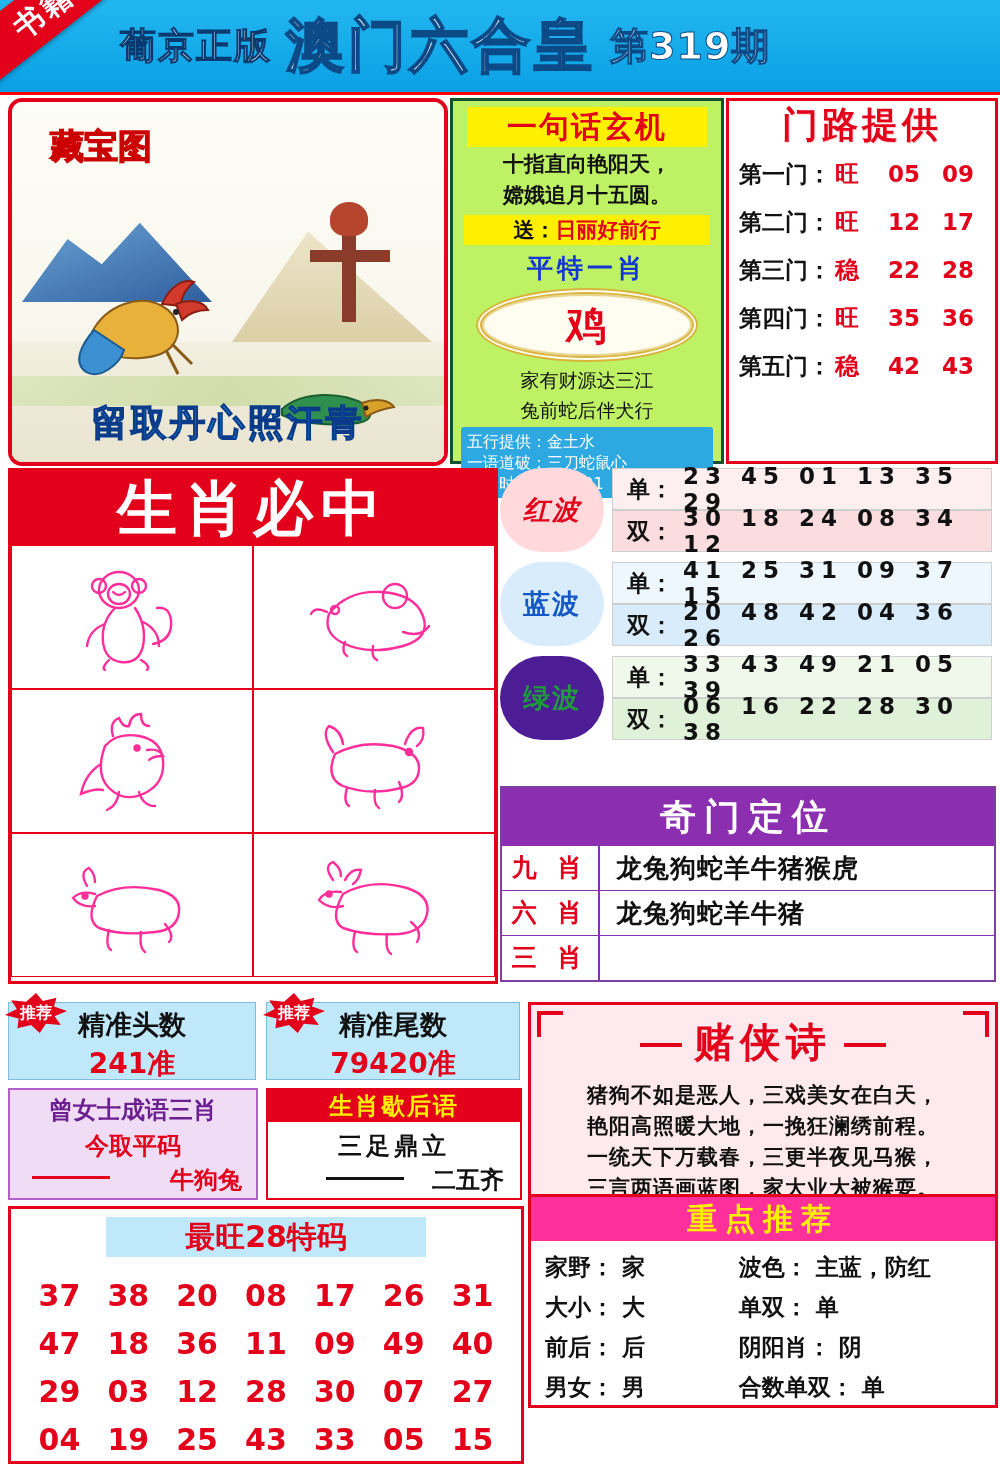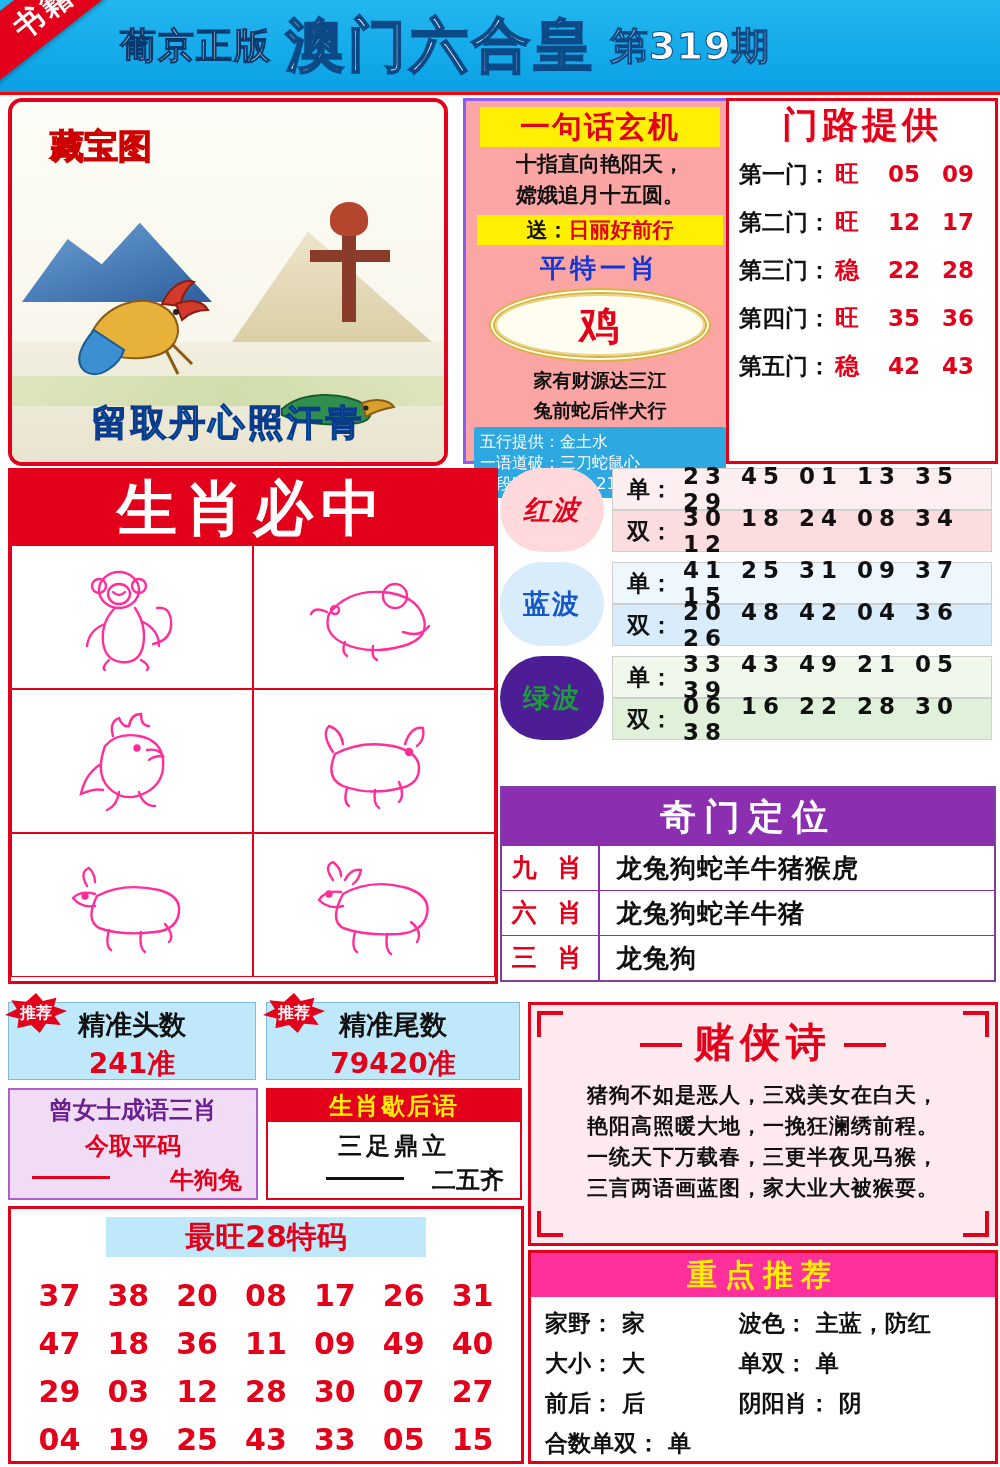--- a/index.html
+++ b/index.html
@@ -75,21 +75,21 @@
   .bird-a{position:absolute;left:40px;top:150px;width:200px;height:140px;}
   .bird-b{position:absolute;left:250px;top:265px;width:140px;height:70px;}
   .post{position:absolute;left:330px;top:120px;width:14px;height:100px;background:#8a3b2a;}
   .post-arm{position:absolute;left:298px;top:148px;width:80px;height:12px;background:#8a3b2a;}
   .post-top{position:absolute;left:318px;top:100px;width:38px;height:34px;
     background:#b5452c;border-radius:50% 50% 40% 40%;}
 
   
   .sentence{
     position:absolute;left:450px;top:98px;width:268px;height:360px;
-    border:3px solid #8b5cf6;background:#fca5a5;margin-left:13px;
+    border:3px solid #14532d;background:#bef264;
   }
   .sentence-title{
     margin:6px auto 0;width:240px;height:40px;background:#ffef00;
     color:#e2001a;font-size:30px;font-weight:bold;text-align:center;line-height:40px;
     letter-spacing:2px;
   }
   .sentence-line{
     text-align:center;font-size:21px;font-weight:bold;color:#111;line-height:27px;margin-top:4px;
   }
   .sentence-send{
@@ -100,21 +100,21 @@
   .ping-te{
     text-align:center;font-size:26px;font-weight:bold;color:#1437d4;margin-top:6px;letter-spacing:4px;
   }
   .oval{
     margin:2px auto 0;width:210px;height:62px;border-radius:50%;
     background:#fffdf0;border:6px double #d8b43c;
     display:flex;align-items:center;justify-content:center;
     box-shadow:inset 0 0 0 2px #e8d58d;
   }
   .oval span{font-size:40px;font-weight:bold;color:#e2001a;letter-spacing:2px;}
-  .poem2{text-align:center;font-size:19px;font-weight:bold;color:#111;line-height:24px;margin-top:6px;}
+  .poem2{text-align:center;font-size:19px;font-weight:normal;color:#111;line-height:24px;margin-top:6px;}
   .blue-info{
     margin:5px auto 0;width:252px;background:#2ea8e0;color:#fff;
     font-size:16px;line-height:21px;padding:4px 6px;box-sizing:border-box;
     border-radius:3px;
   }
 
   
   .menlu{
     position:absolute;left:726px;top:98px;width:266px;height:360px;
     border:3px solid #e2001a;background:#fff;
@@ -256,21 +256,21 @@
   .dx-body{margin-top:10px;padding:0 26px;}
   .dx-line{font-size:21px;font-weight:bold;color:#111;line-height:31px;letter-spacing:1px;text-align:center;}
   .dx-corner{position:absolute;width:22px;height:22px;border:4px solid #e2001a;}
   .dxc-tl{left:6px;top:6px;border-right:none;border-bottom:none;}
   .dxc-tr{right:6px;top:6px;border-left:none;border-bottom:none;}
   .dxc-bl{left:6px;bottom:6px;border-right:none;border-top:none;}
   .dxc-br{right:6px;bottom:6px;border-left:none;border-top:none;}
 
   
   .zdtj{
-    position:absolute;left:528px;top:1250px;width:464px;height:208px;
+    position:absolute;left:528px;top:1194px;width:464px;height:208px;
     background:#fff;border:3px solid #e2001a;
   }
   .zdtj-t{
     height:44px;background:#ff2f9b;color:#ffef00;font-size:30px;font-weight:bold;
     text-align:center;line-height:44px;letter-spacing:8px;
   }
   .zdtj-grid{
     margin-top:8px;display:grid;grid-template-columns:1fr 1.25fr;row-gap:4px;
     padding:0 14px;
   }
@@ -510,21 +510,20 @@
     <div class="qimen-row">
       <div class="qimen-k">九 肖</div>
       <div class="qimen-v">龙兔狗蛇羊牛猪猴虎</div>
     </div>
     <div class="qimen-row">
       <div class="qimen-k">六 肖</div>
       <div class="qimen-v">龙兔狗蛇羊牛猪</div>
     </div>
     <div class="qimen-row">
       <div class="qimen-k">三 肖</div>
-      <div class="qimen-v">龙兔狗</div>
     </div>
   </div>
 
   <div class="rec-head">
     <div class="star">推荐</div>
     <div class="rec-t">精准头数</div>
     <div class="rec-v">241准</div>
   </div>
   <div class="rec-tail">
     <div class="star">推荐</div>
@@ -621,19 +620,23 @@
       </div>
       <div class="zd-item">
         <span class="k">前后：</span>
         <span class="v">后</span>
       </div>
       <div class="zd-item">
         <span class="k">阴阳肖：</span>
         <span class="v">阴</span>
       </div>
       <div class="zd-item">
+        <span class="k">男女：</span>
+        <span class="v">男</span>
+      </div>
+      <div class="zd-item">
         <span class="k">合数单双：</span>
         <span class="v">单</span>
       </div>
     </div>
   </div>
 
 </div>
 
 </body></html>

